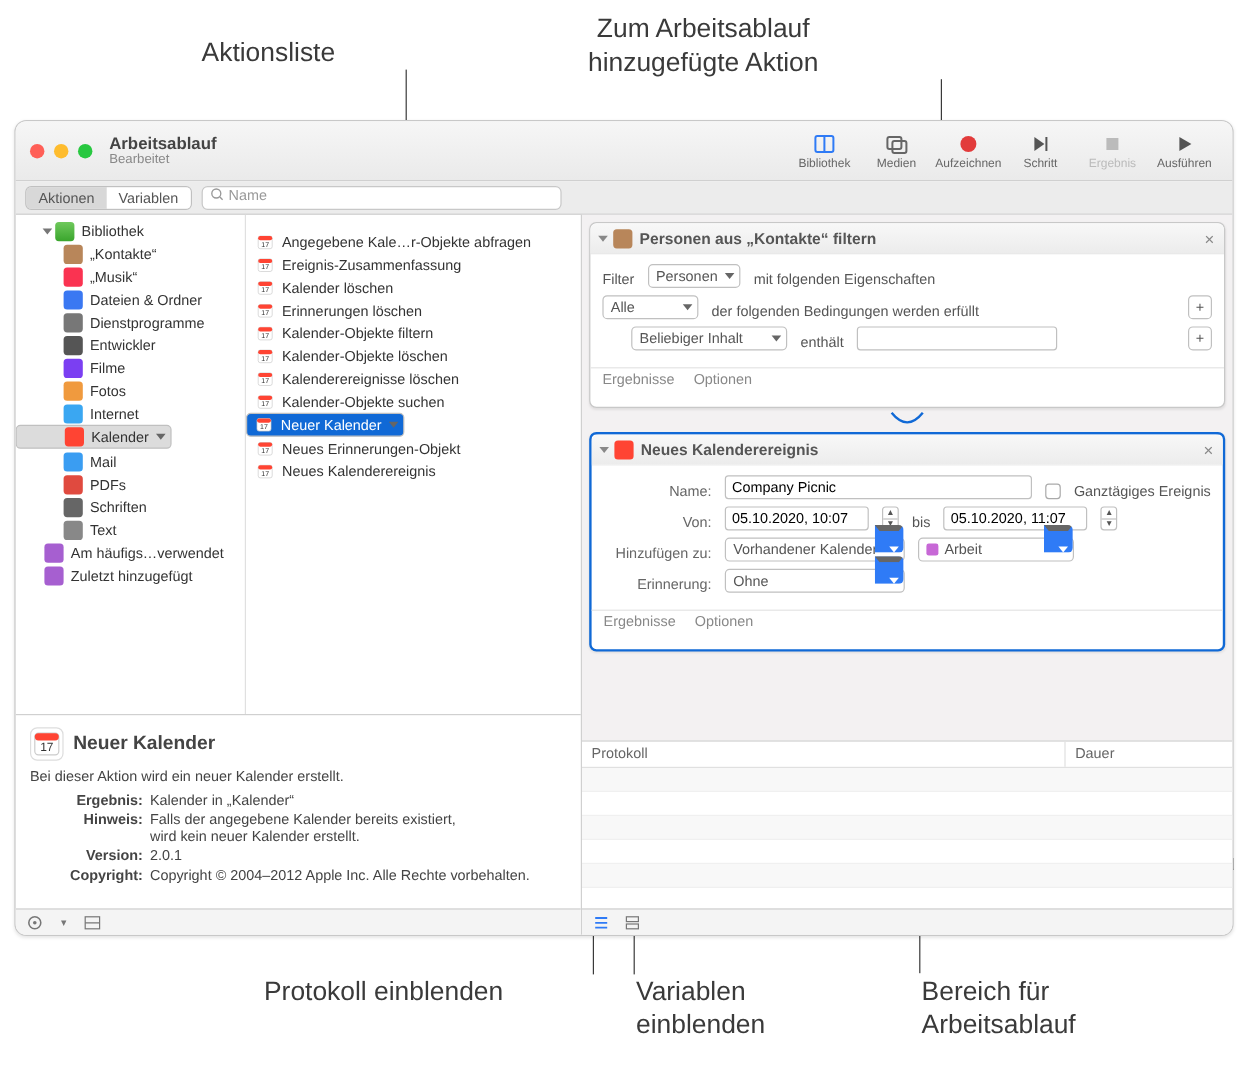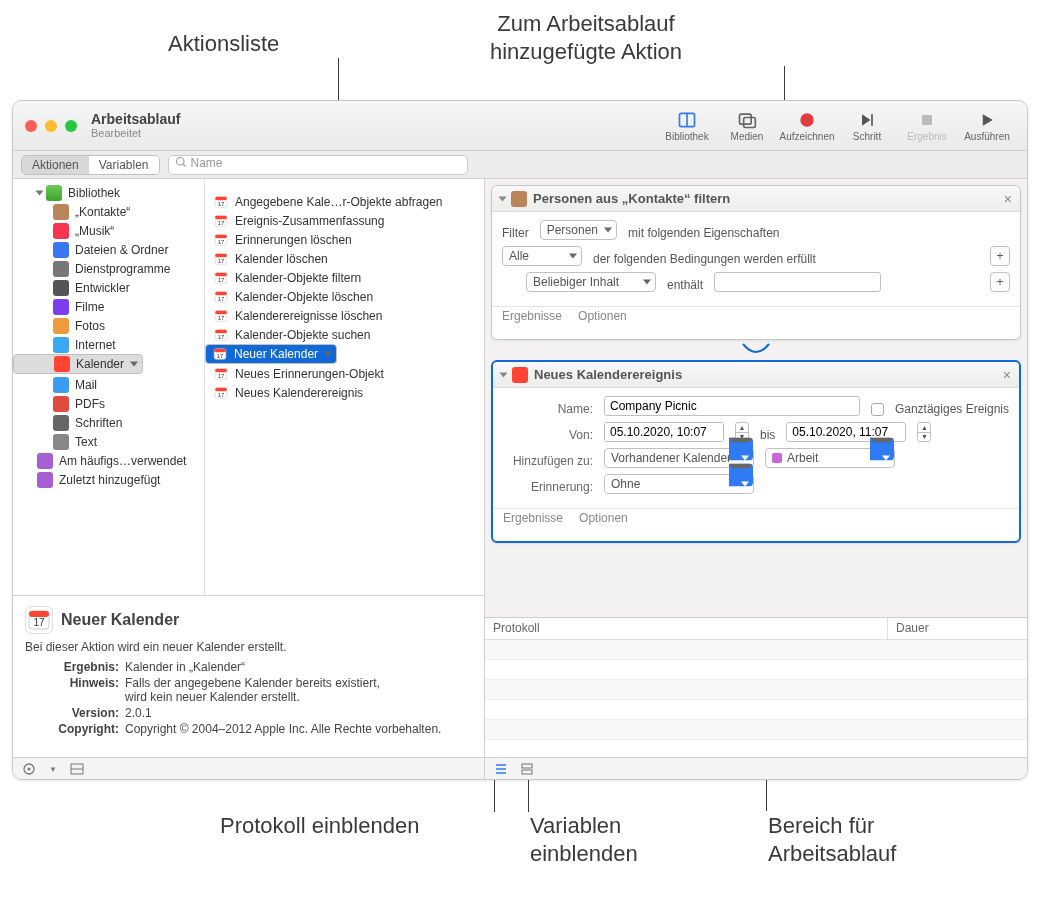--- a/index.html
+++ b/index.html
@@ -331,30 +331,30 @@
                 </span>
                 <span>Ereignis-Zusammenfassung</span>
               </div><div class="al-item">
                 <span class="ico">
                   <svg width="14" height="14" viewBox="0 0 24 24">
                     <rect x="2" y="3" width="20" height="18" rx="3" fill="#fff" stroke="#ccc"></rect>
                     <rect x="2" y="3" width="20" height="6" rx="3" fill="#ff4433"></rect>
                     <text x="12" y="18" text-anchor="middle" font-size="10" fill="#333">17</text>
                   </svg>
                 </span>
+                <span>Kalender löschen</span>
+              </div><div class="al-item">
+                <span class="ico">
+                  <svg width="14" height="14" viewBox="0 0 24 24">
+                    <rect x="2" y="3" width="20" height="18" rx="3" fill="#fff" stroke="#ccc"></rect>
+                    <rect x="2" y="3" width="20" height="6" rx="3" fill="#ff4433"></rect>
+                    <text x="12" y="18" text-anchor="middle" font-size="10" fill="#333">17</text>
+                  </svg>
+                </span>
                 <span>Erinnerungen löschen</span>
-              </div><div class="al-item">
-                <span class="ico">
-                  <svg width="14" height="14" viewBox="0 0 24 24">
-                    <rect x="2" y="3" width="20" height="18" rx="3" fill="#fff" stroke="#ccc"></rect>
-                    <rect x="2" y="3" width="20" height="6" rx="3" fill="#ff4433"></rect>
-                    <text x="12" y="18" text-anchor="middle" font-size="10" fill="#333">17</text>
-                  </svg>
-                </span>
-                <span>Kalender löschen</span>
               </div><div class="al-item">
                 <span class="ico">
                   <svg width="14" height="14" viewBox="0 0 24 24">
                     <rect x="2" y="3" width="20" height="18" rx="3" fill="#fff" stroke="#ccc"></rect>
                     <rect x="2" y="3" width="20" height="6" rx="3" fill="#ff4433"></rect>
                     <text x="12" y="18" text-anchor="middle" font-size="10" fill="#333">17</text>
                   </svg>
                 </span>
                 <span>Kalender-Objekte filtern</span>
               </div><div class="al-item">

